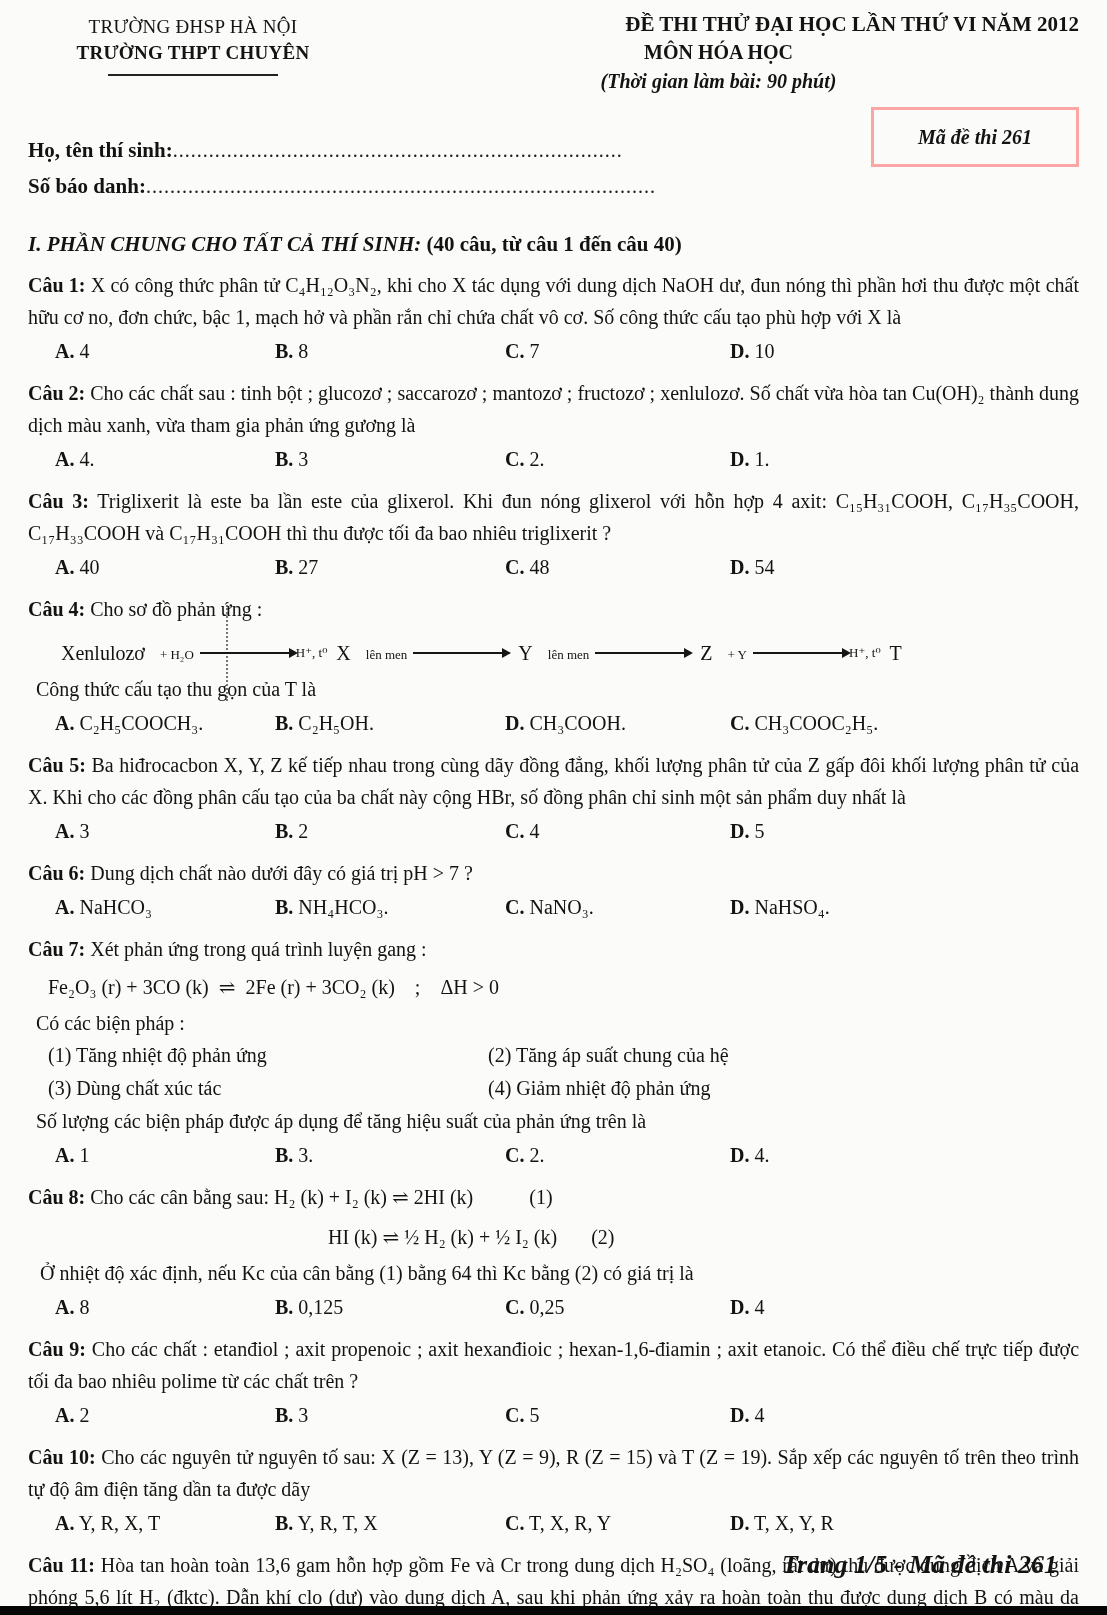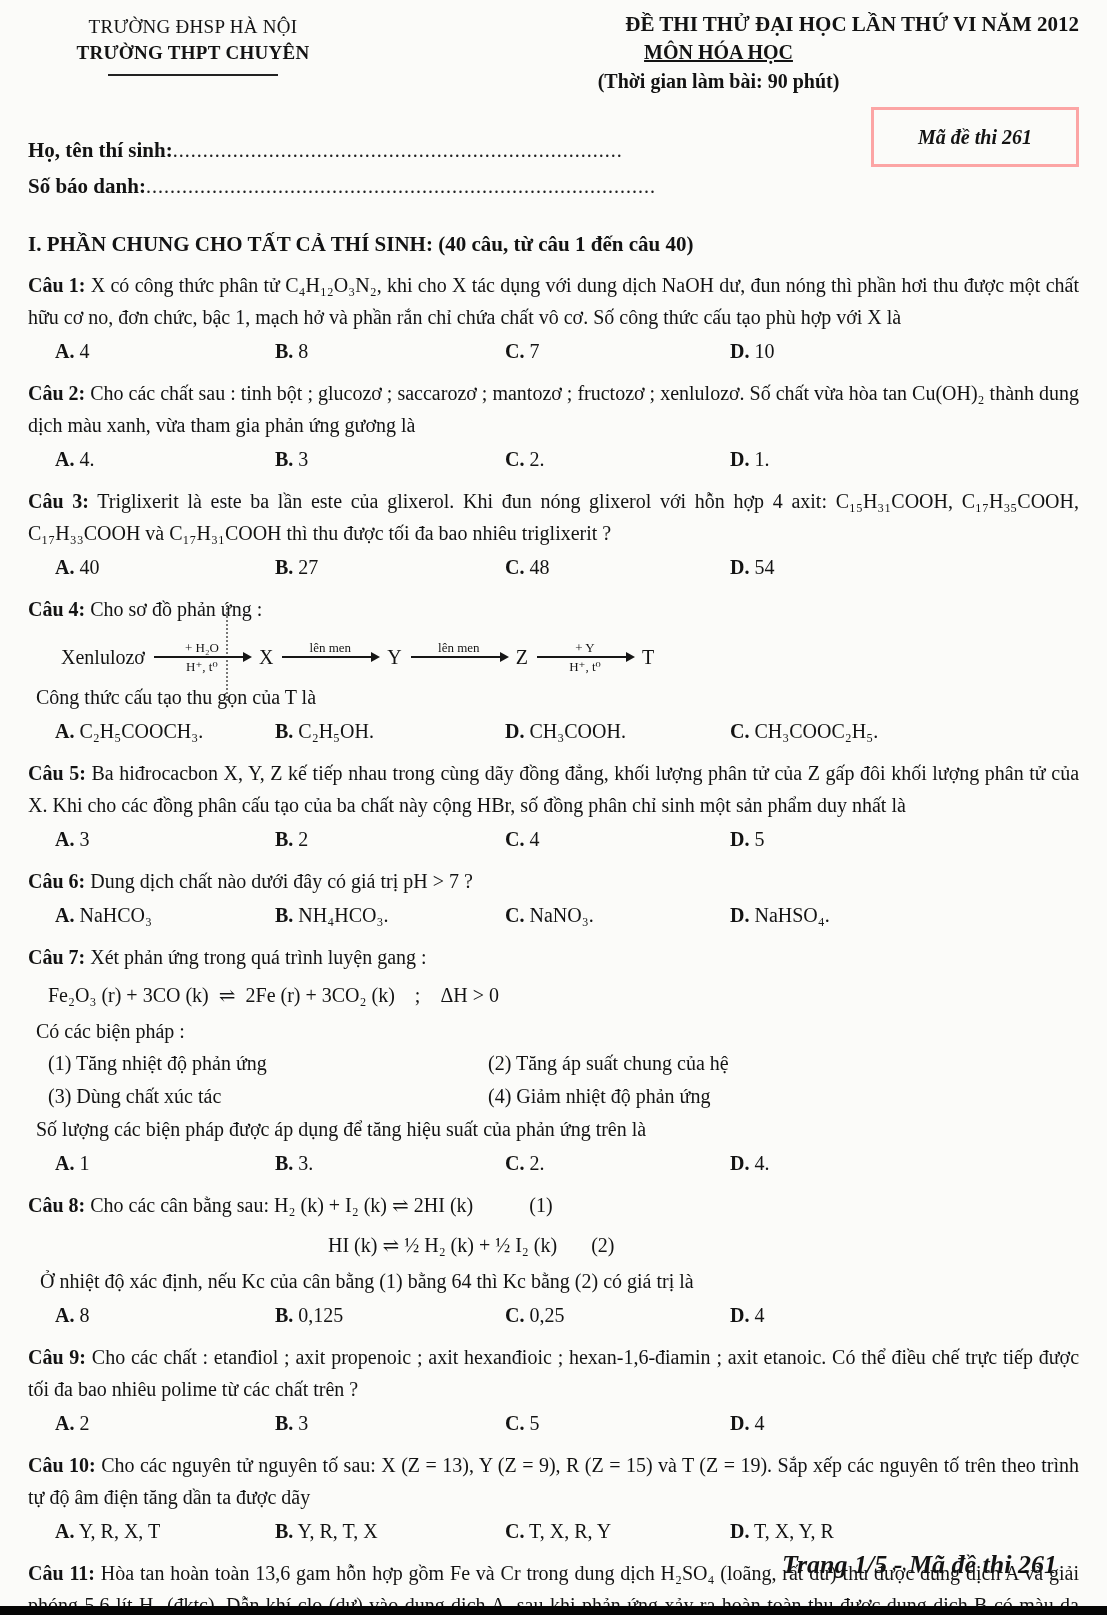--- a/index.html
+++ b/index.html
@@ -12,53 +12,53 @@
   .page{padding:10px 28px 0 28px;position:relative;}
 
   
   .hdr{display:flex;align-items:flex-start;}
   .hdr-left{width:330px;text-align:center;padding-top:4px;}
   .hdr-left .l1{font-size:19px;line-height:26px;letter-spacing:.3px;}
   .hdr-left .l2{font-size:19px;line-height:26px;font-weight:bold;letter-spacing:.3px;font-family:Liberation Serif, serif;}
   .hdr-rule{width:170px;border-top:2px solid #222;margin:8px auto 0;}
   .hdr-center{flex:1;text-align:center;}
   .hdr-center .t1{font-weight:bold;font-size:21px;line-height:28px;text-align:right;}
-  .hdr-center .t2{font-weight:bold;font-size:20px;line-height:28px;text-decoration:underline;}
-  .hdr-center .t3{font-weight:bold;font-size:20px;line-height:30px;}
+  .hdr-center .t2{font-weight:bold;font-size:20px;line-height:28px;}
+  .hdr-center .t3{font-weight:bold;font-style:italic;font-size:20px;line-height:30px;}
   .code-box{
     position:absolute;top:107px;right:28px;width:202px;height:54px;
     border:3px solid #fca5a5;display:flex;align-items:center;justify-content:center;
     font-weight:bold;font-style:italic;font-size:20px;background:#fbfbf9;
   }
   .id-lines{margin-top:36px;}
   .id-line{line-height:36px;white-space:nowrap;overflow:hidden;}
   .id-line b{font-size:21px;}
   .dots{letter-spacing:1px;color:#222;}
 
   
   .section-h{margin-top:24px;font-size:21px;line-height:32px;}
-  .section-h .s1{font-weight:bold;}
+  .section-h .s1{font-weight:bold;font-style:italic;}
   .section-h .s2{font-weight:bold;}
 
   
   .q{margin-top:9px;}
   .qbody{margin:0;text-align:justify;}
   .qlabel{font-weight:bold;}
   .opts{display:grid;grid-template-columns:220px 230px 225px 1fr;margin:2px 0 4px 27px;line-height:33px;}
   .opt b{font-weight:bold;}
   .eq{white-space:pre;}
   .eqline{margin:4px 0 2px 20px;line-height:36px;}
   .measures{display:grid;grid-template-columns:440px 1fr;margin-left:20px;line-height:33px;}
   .tailline{margin-left:8px;}
   .smallpad{margin-left:12px;}
 
   
   .rxn{display:flex;align-items:center;margin:12px 0 4px 26px;position:relative;}
   .rxn .sp{padding:0 7px;white-space:nowrap;}
-  .arr{display:inline-flex;flex-direction:column;align-items:center;line-height:1;margin:0 2px;}
+  .arr{display:inline-flex;flex-direction:row;align-items:center;line-height:1;margin:0 2px;}
   .arr .lab{font-size:13px;height:17px;display:flex;align-items:flex-end;padding:0 6px 2px;white-space:nowrap;}
   .arr .shaft{position:relative;width:100%;min-width:96px;border-top:2px solid #161616;height:0;}
   .arr .shaft::after{content:"";position:absolute;right:-2px;top:-6px;border:5px solid transparent;border-left:9px solid #161616;border-right:none;}
   .arr .sub{font-size:13px;height:17px;padding-top:2px;white-space:nowrap;}
   .artifact{position:absolute;left:172px;top:-32px;height:96px;border-left:2px dotted #4a4a4a;opacity:.75;}
 
   
   .footer{position:absolute;right:50px;bottom:34px;font-weight:bold;font-style:italic;font-size:26px;}
   .bottom-bar{position:absolute;left:0;right:0;bottom:0;height:9px;background:#060606;}
 </style>

